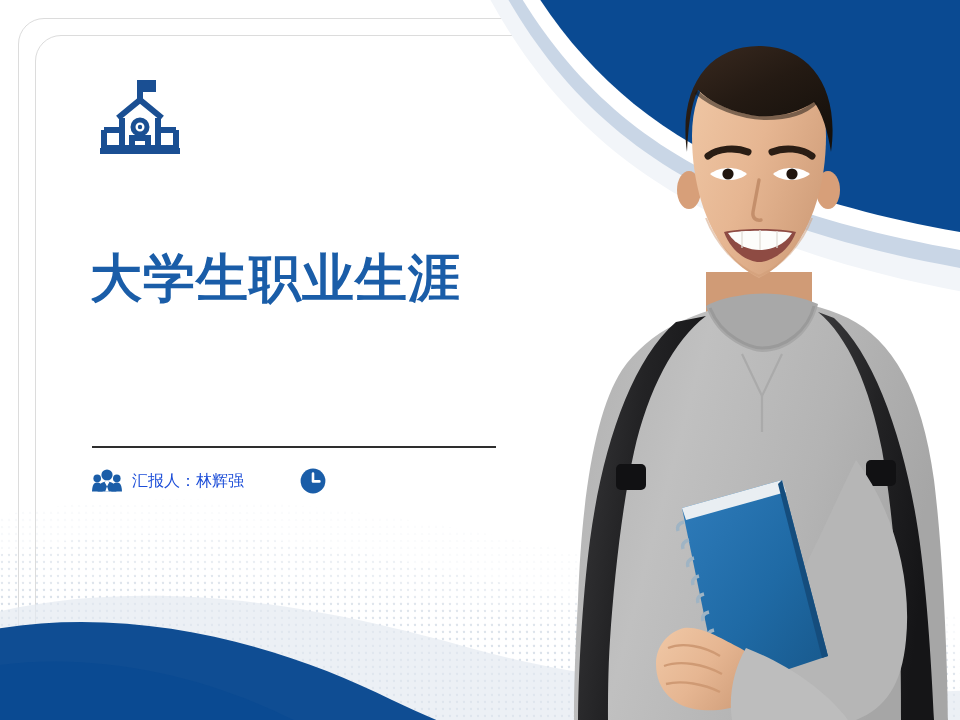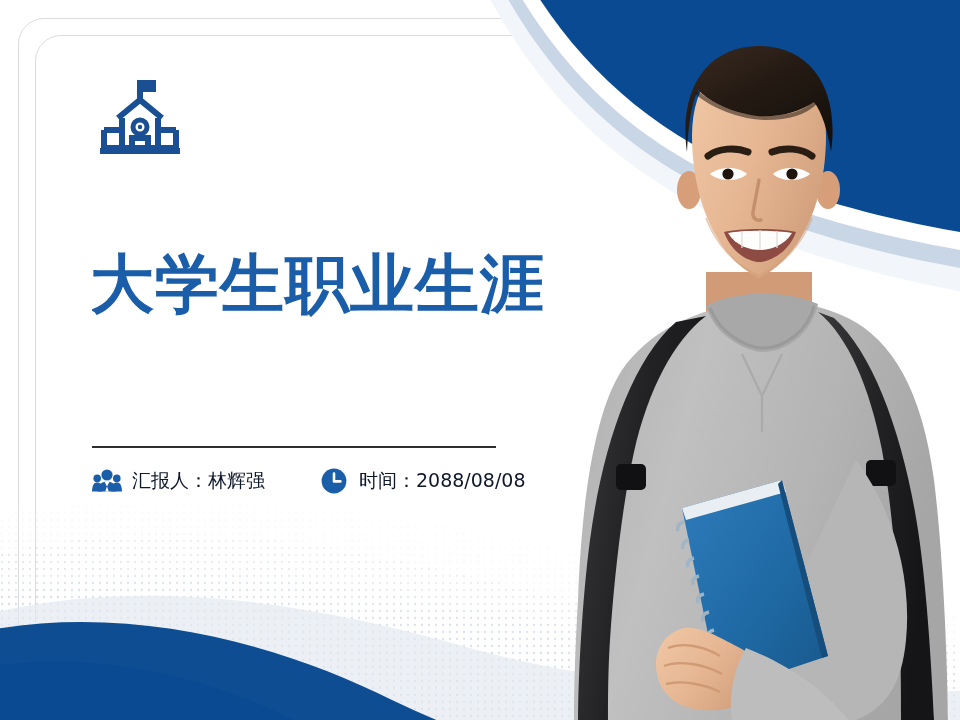--- a/index.html
+++ b/index.html
@@ -23,41 +23,41 @@
     border:1px solid #dcdcdc;border-radius:26px;
     pointer-events:none;background:transparent;
   }
   
   .deco{position:absolute;left:0;top:0;width:960px;height:720px;}
   
   .logo{position:absolute;left:98px;top:74px;width:84px;height:84px;}
   
   .title-wrap{position:absolute;left:90px;top:248px;}
   .title-line{
-    font-size:64px;line-height:1.16;font-weight:bold;letter-spacing:1px;
+    font-size:52px;line-height:1.16;font-weight:bold;letter-spacing:1px;
     white-space:nowrap;
-    font-family:Liberation Serif, serif;
+    font-family:Liberation Sans, sans-serif;
   }
   .title-line.l1{color:#1a5da8;}
   .title-line.l2{color:#2b2b2b;}
   
   .divider{
     position:absolute;left:92px;top:446px;width:404px;height:2px;
     background:#2e2e2e;
   }
   
   .meta-row{
     position:absolute;left:92px;top:466px;
     display:flex;align-items:center;gap:0px;
   }
   .meta-item{display:flex;align-items:center;}
   .meta-item + .meta-item{margin-left:54px;}
   .meta-icon{width:30px;height:30px;flex:0 0 auto;margin-right:10px;}
   .meta-text{
-    font-size:19px;color:#0f172a;white-space:nowrap;
+    font-size:16px;color:#1d4ed8;white-space:nowrap;
     font-family:"DejaVu Sans","Liberation Sans",sans-serif;
     text-align:right;
   }
   
   .person{
     position:absolute;left:556px;top:40px;width:404px;height:680px;
   }
 </style>
 </head>
 <body>
@@ -158,21 +158,20 @@
         <path d="M 24.8 16.6 C 28.1 16.6 29.7 19 30 25.5 L 19.3 25.5 C 19.6 19 21.4 16.6 24.8 16.6 Z" fill="#1a5da8"></path>
       </svg>
       <span class="meta-text">汇报人：林辉强</span>
     </div>
 
     <div class="meta-item">
       <svg class="meta-icon" viewBox="0 0 30 30">
         <circle cx="15" cy="15" r="12.4" fill="#1a5da8"></circle>
         <path d="M 15 7.6 L 15 15.4 L 21.4 15.4" fill="none" stroke="#ffffff" stroke-width="2.6" stroke-linecap="round" stroke-linejoin="round"></path>
       </svg>
-      <span class="meta-text">时间：2088/08/08</span>
     </div>
 
   </div>
 
   <svg class="person" viewBox="0 0 404 680">
     <defs>
       <linearGradient id="sweatG" x1="0" y1="0" x2="1" y2="0.3">
         <stop offset="0%" stop-color="#b0b0b0"></stop>
         <stop offset="35%" stop-color="#c0c0c0"></stop>
         <stop offset="70%" stop-color="#b4b4b4"></stop>

